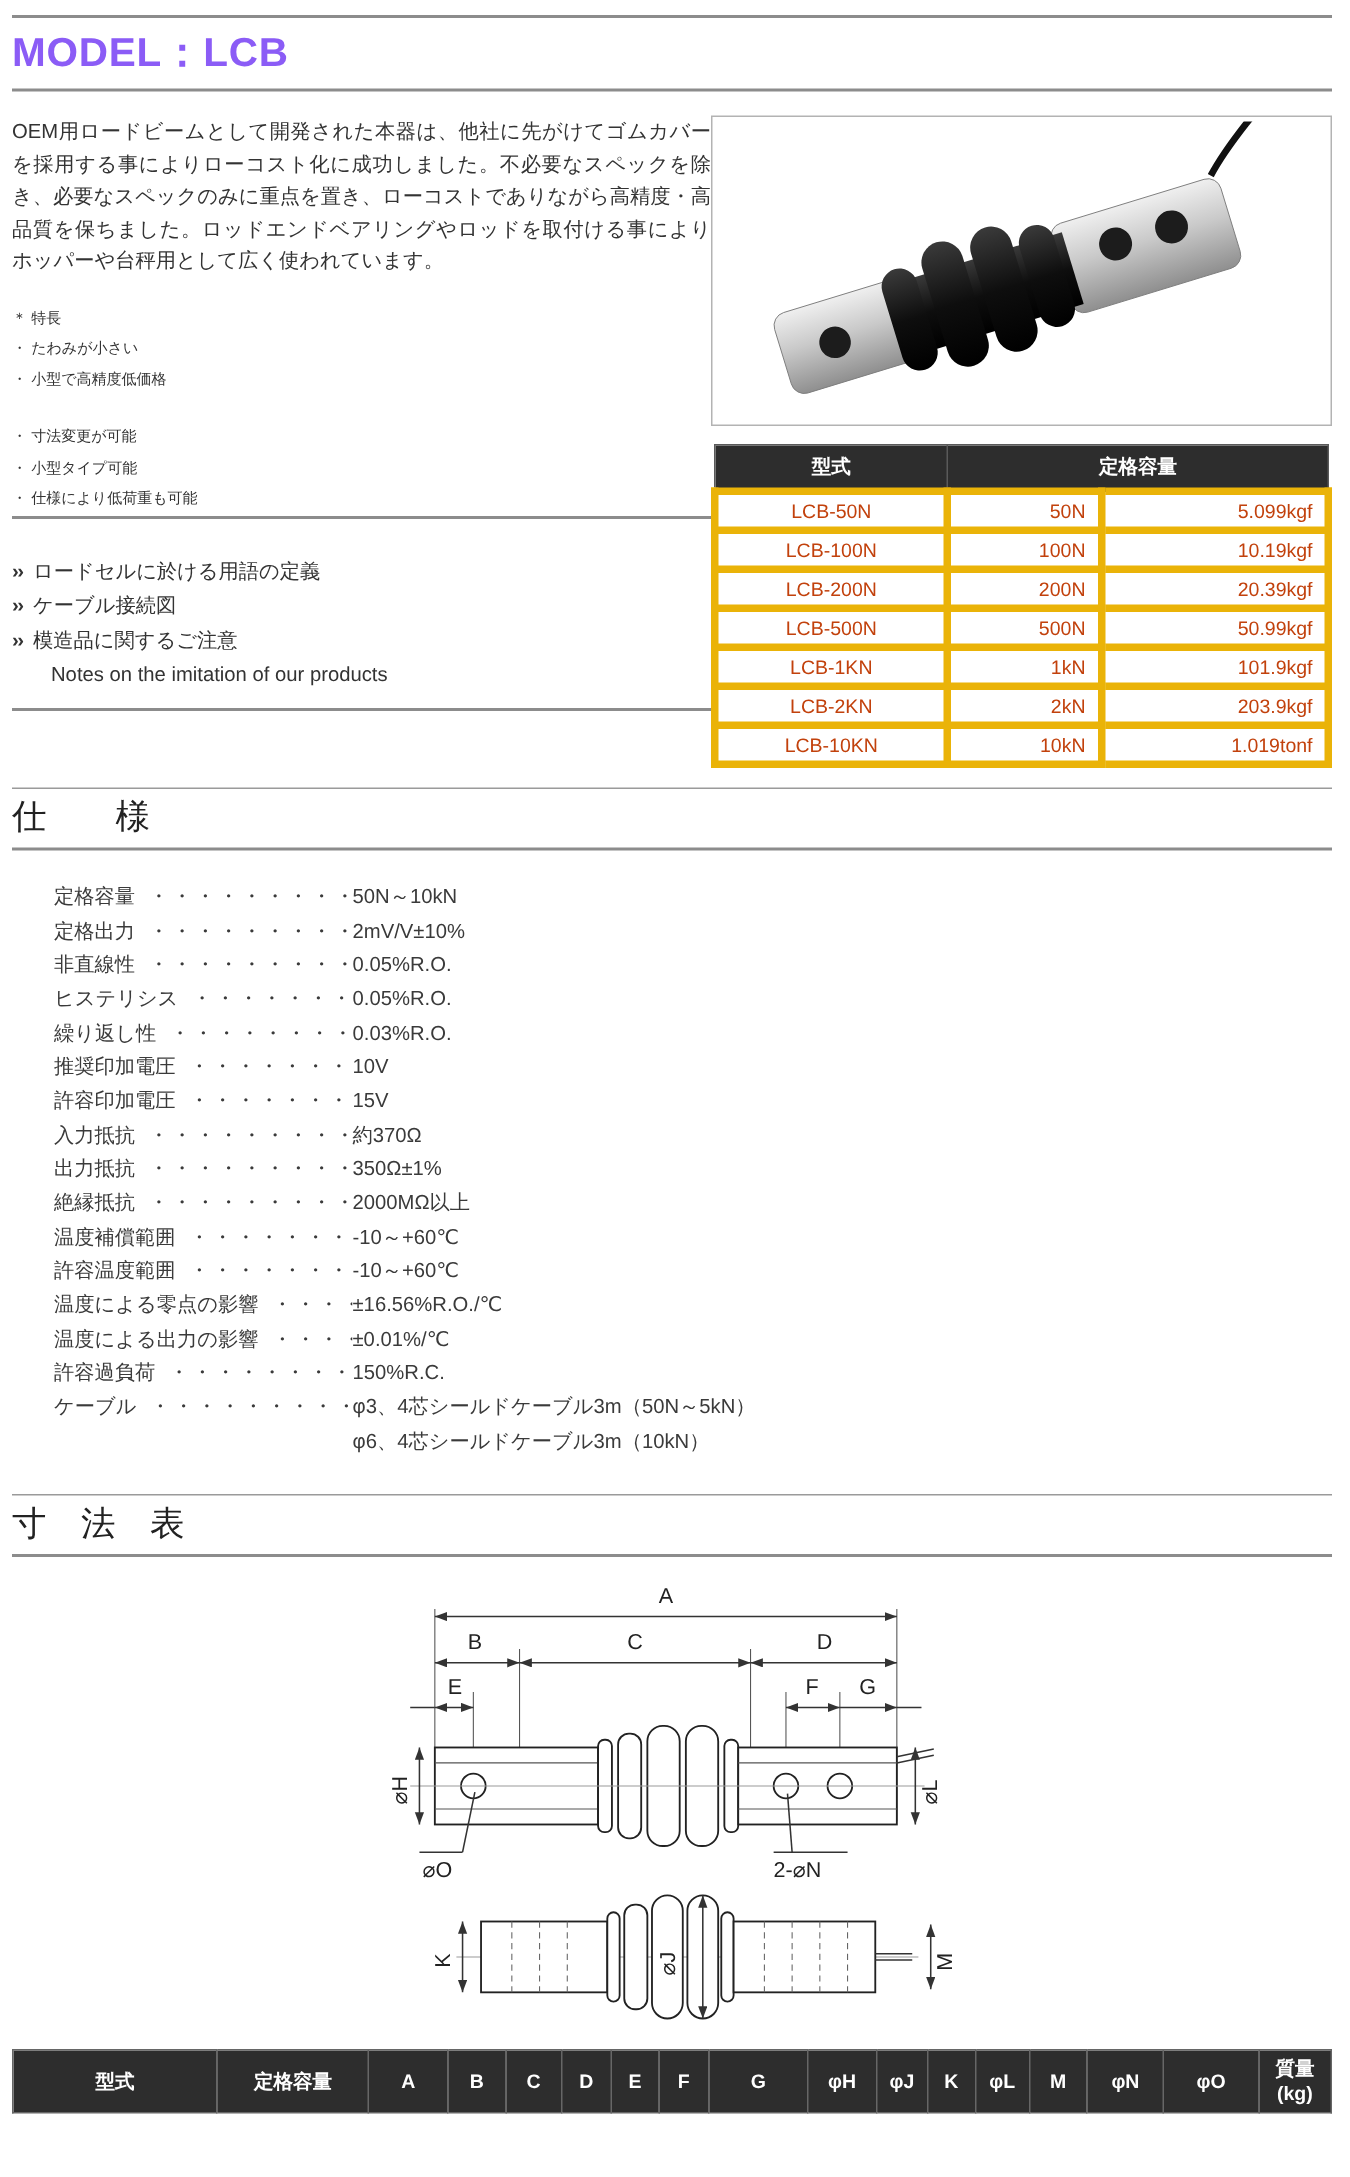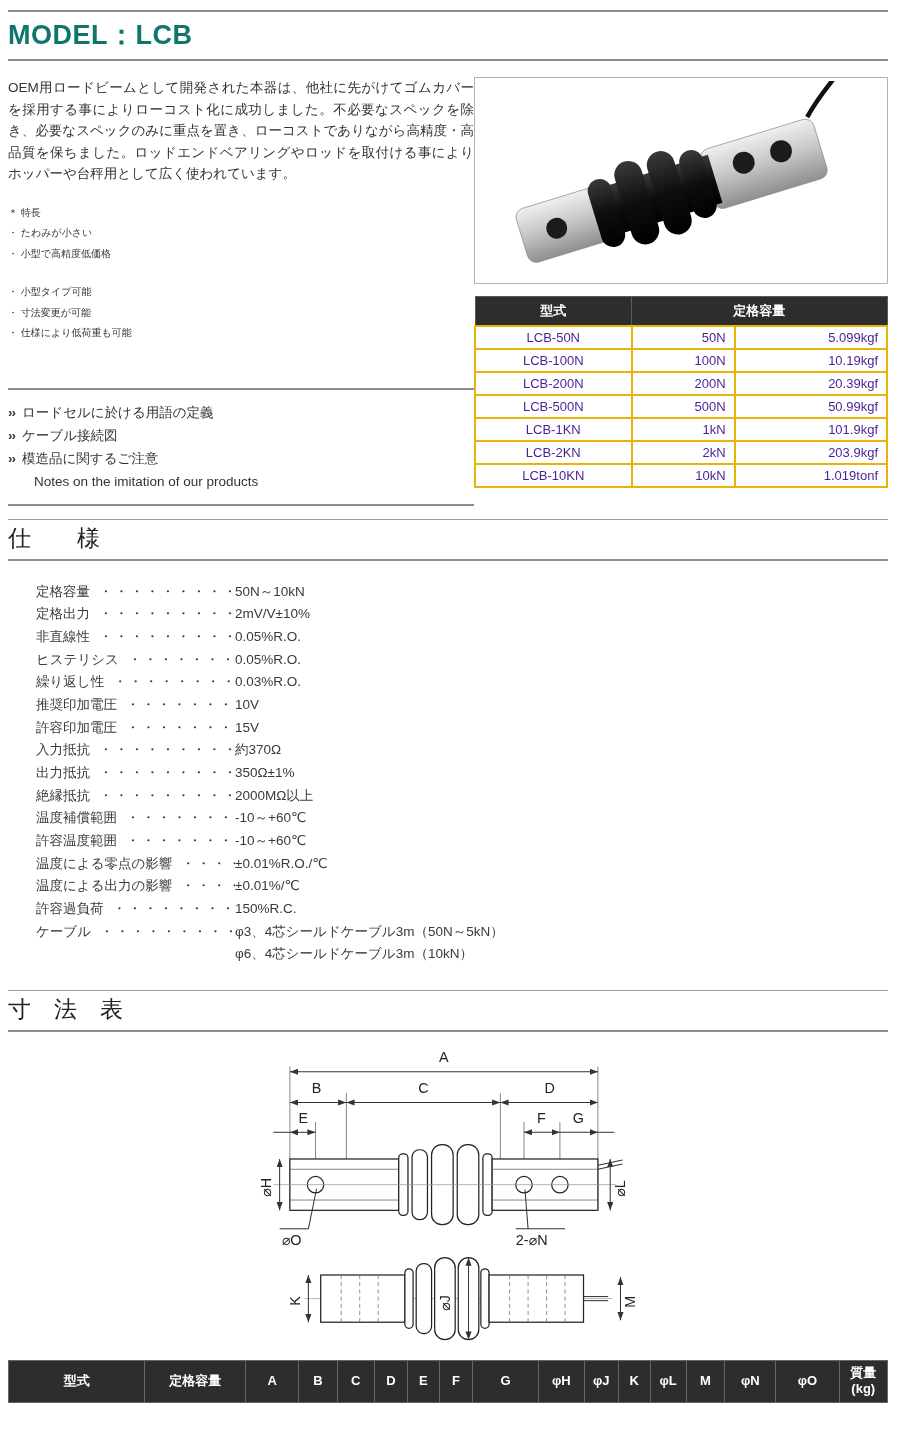--- a/index.html
+++ b/index.html
@@ -7,41 +7,41 @@
     width:900px;height:1451px;background:#ffffff;
     font-family:"Liberation Sans","DejaVu Sans",sans-serif;
     color:#333;overflow:hidden;
   }
   .content{padding:0 12px 0 8px;}
   .rule{height:2px;background:var(--rule,#8c8c8c);border:0;margin:0;}
   .rule-thin{height:1px;background:#9a9a9a;border:0;margin:0;}
 
   
   .page-header .rule-top{margin-top:10px;}
-  h1.page-title{font-size:27px;font-weight:bold;color:#0f766e;margin:5px 0 6px 0;letter-spacing:.5px;}
+  h1.page-title{font-size:27px;font-weight:bold;color:#8b5cf6;margin:5px 0 6px 0;letter-spacing:.5px;}
 
   
   .cols{display:flex;gap:0;margin-top:16px;}
   .col-left{width:466px;flex:none;}
   .col-right{flex:1;min-width:0;}
 
   .intro{font-size:13.5px;line-height:1.6;color:#333;text-align:justify;}
   .feature-block{margin-top:18px;font-size:10px;line-height:2.05;color:#333;}
   .feature-heading{}
-  .links-block{margin-top:44px;border-top:2px solid var(--rule,#8c8c8c);border-bottom:2px solid var(--rule,#8c8c8c);padding:12px 0 10px 0;font-size:13.5px;line-height:1.7;color:#333;}
+  .links-block{border-top:2px solid var(--rule,#8c8c8c);border-bottom:2px solid var(--rule,#8c8c8c);padding:24px 0 10px 0;font-size:13.5px;line-height:1.7;color:#333;}
   .link-row{cursor:pointer;}
   .link-prefix{font-weight:bold;letter-spacing:-1px;margin-right:7px;color:#333;}
   .link-sub{margin-left:26px;}
 
   .product-box{border:1px solid #b3b3b3;height:205px;background:#fff;display:flex;align-items:center;justify-content:center;}
 
   table{border-collapse:collapse;}
   .capacity-table{width:100%;margin-top:12px;font-size:13px;table-layout:fixed;}
   .capacity-table th{background:var(--table-header-bg,#2d2d2d);color:var(--table-header-text,#fff);font-weight:bold;padding:5px 4px;border:1px solid #5a5a5a;}
-  .capacity-table td{border:2px solid #eab308;padding:2.5px 8px;color:#4c1d95;height:16px;}
+  .capacity-table td{border:5px solid #eab308;padding:2.5px 8px;color:#c2410c;height:16px;}
   .capacity-table td:first-child{text-align:center;}
   .capacity-table td:nth-child(2),.capacity-table td:nth-child(3){text-align:right;}
 
   .section-head{margin-top:13px;}
   .section-title{font-size:23px;font-weight:500;color:#222;margin:3px 0 5px 0;}
   .section-head .rule{height:2px;}
 
   .spec-list{margin:20px 0 24px 28px;font-size:13.5px;color:#3a3a3a;}
   .spec-row{display:flex;line-height:1.68;}
   .spec-lead{width:199px;flex:none;display:flex;overflow:hidden;}
@@ -78,22 +78,22 @@
       <div class="feature-block">
         <div class="feature-heading">＊ 特長</div>
         <div id="features-list">
             <div>・ たわみが小さい</div>
             <div>・ 小型で高精度低価格</div>
           </div>
       </div>
 
       <div class="feature-block">
         <div id="custom-list">
+            <div>・ 寸法変更が可能</div>
             <div>・ 小型タイプ可能</div>
-            <div>・ 寸法変更が可能</div>
             <div>・ 仕様により低荷重も可能</div>
           </div>
       </div>
 
       <div class="links-block">
         <div class="link-row">
           <span class="link-prefix">››</span><span>ロードセルに於ける用語の定義</span>
         </div>
         <div class="link-row">
           <span class="link-prefix">››</span><span>ケーブル接続図</span>
@@ -279,21 +279,21 @@
           <span class="spec-label">許容温度範囲</span>
           <span class="spec-dots">・・・・・・・・・</span>
         </span>
         <span class="spec-value">-10～+60℃</span>
       </div>
       <div class="spec-row">
         <span class="spec-lead">
           <span class="spec-label">温度による零点の影響</span>
           <span class="spec-dots">・・・・・</span>
         </span>
-        <span class="spec-value">±0.01%R.O./℃</span>
+        <span class="spec-value">±16.56%R.O./℃</span>
       </div>
       <div class="spec-row">
         <span class="spec-lead">
           <span class="spec-label">温度による出力の影響</span>
           <span class="spec-dots">・・・・・</span>
         </span>
         <span class="spec-value">±0.01%/℃</span>
       </div>
       <div class="spec-row">
         <span class="spec-lead">

